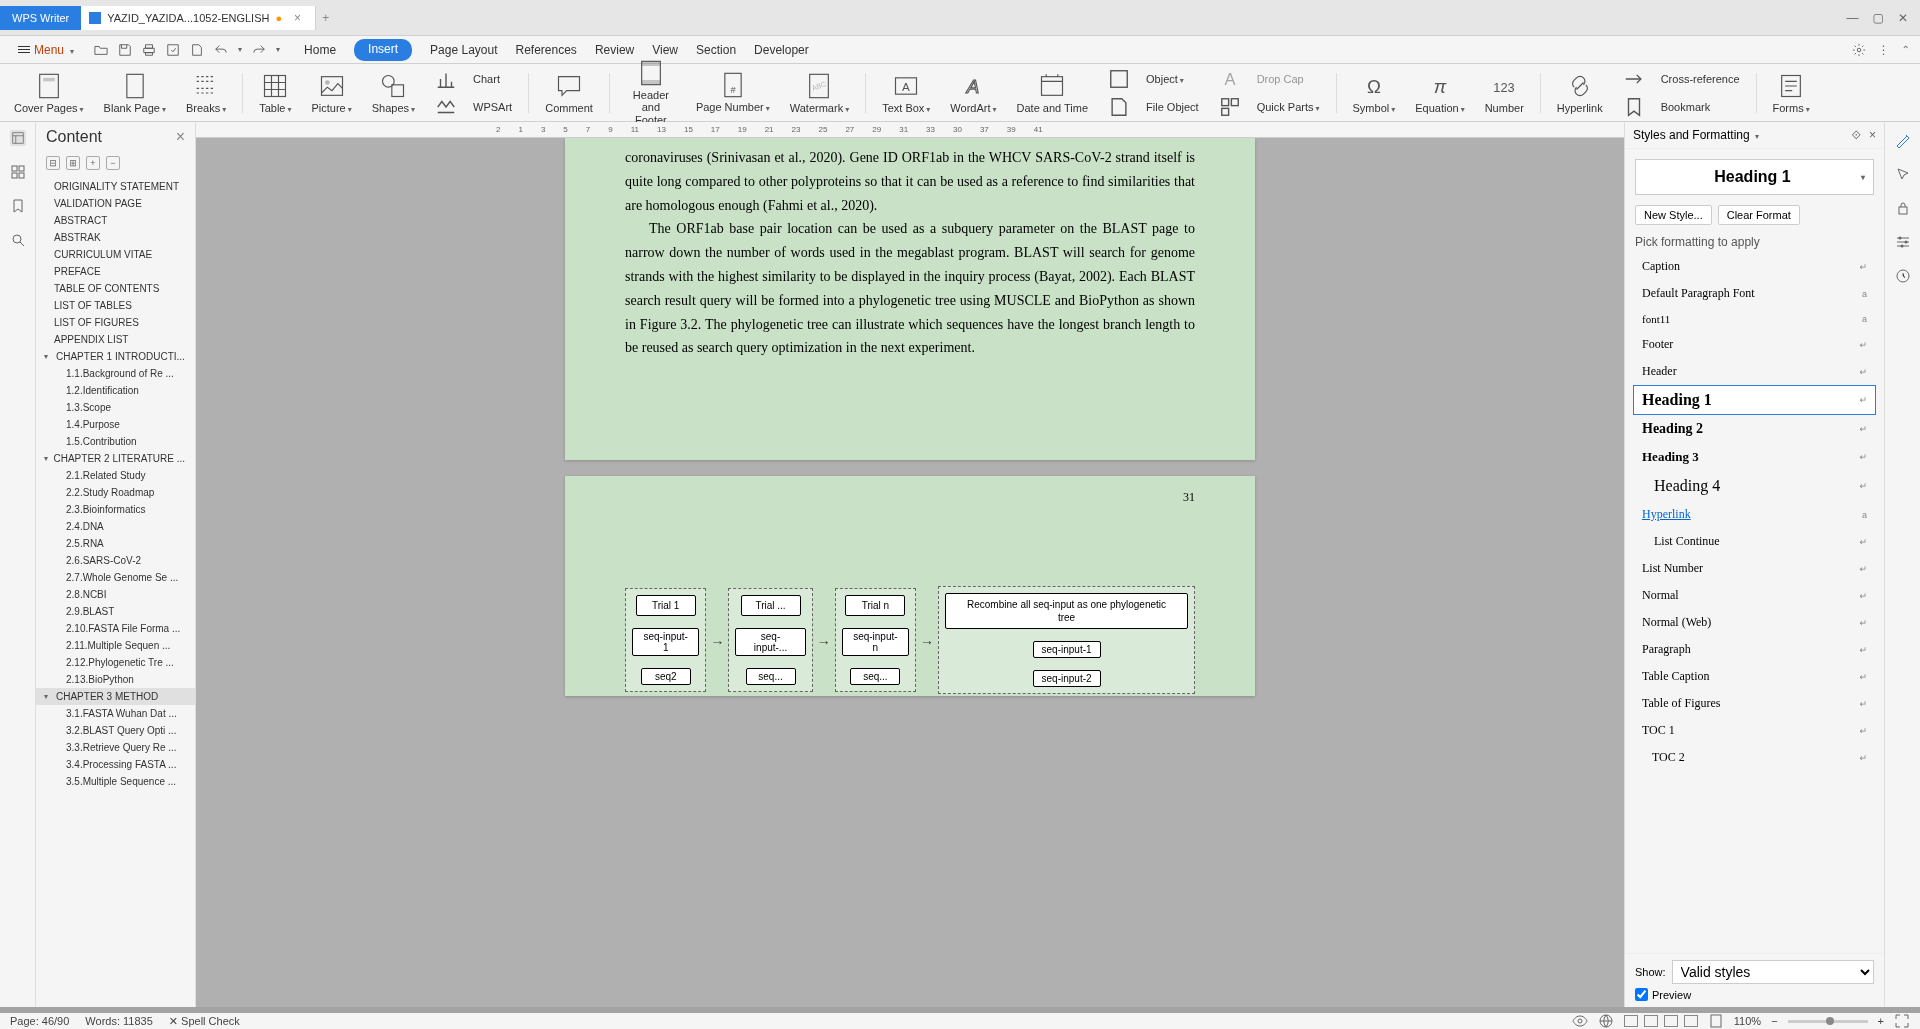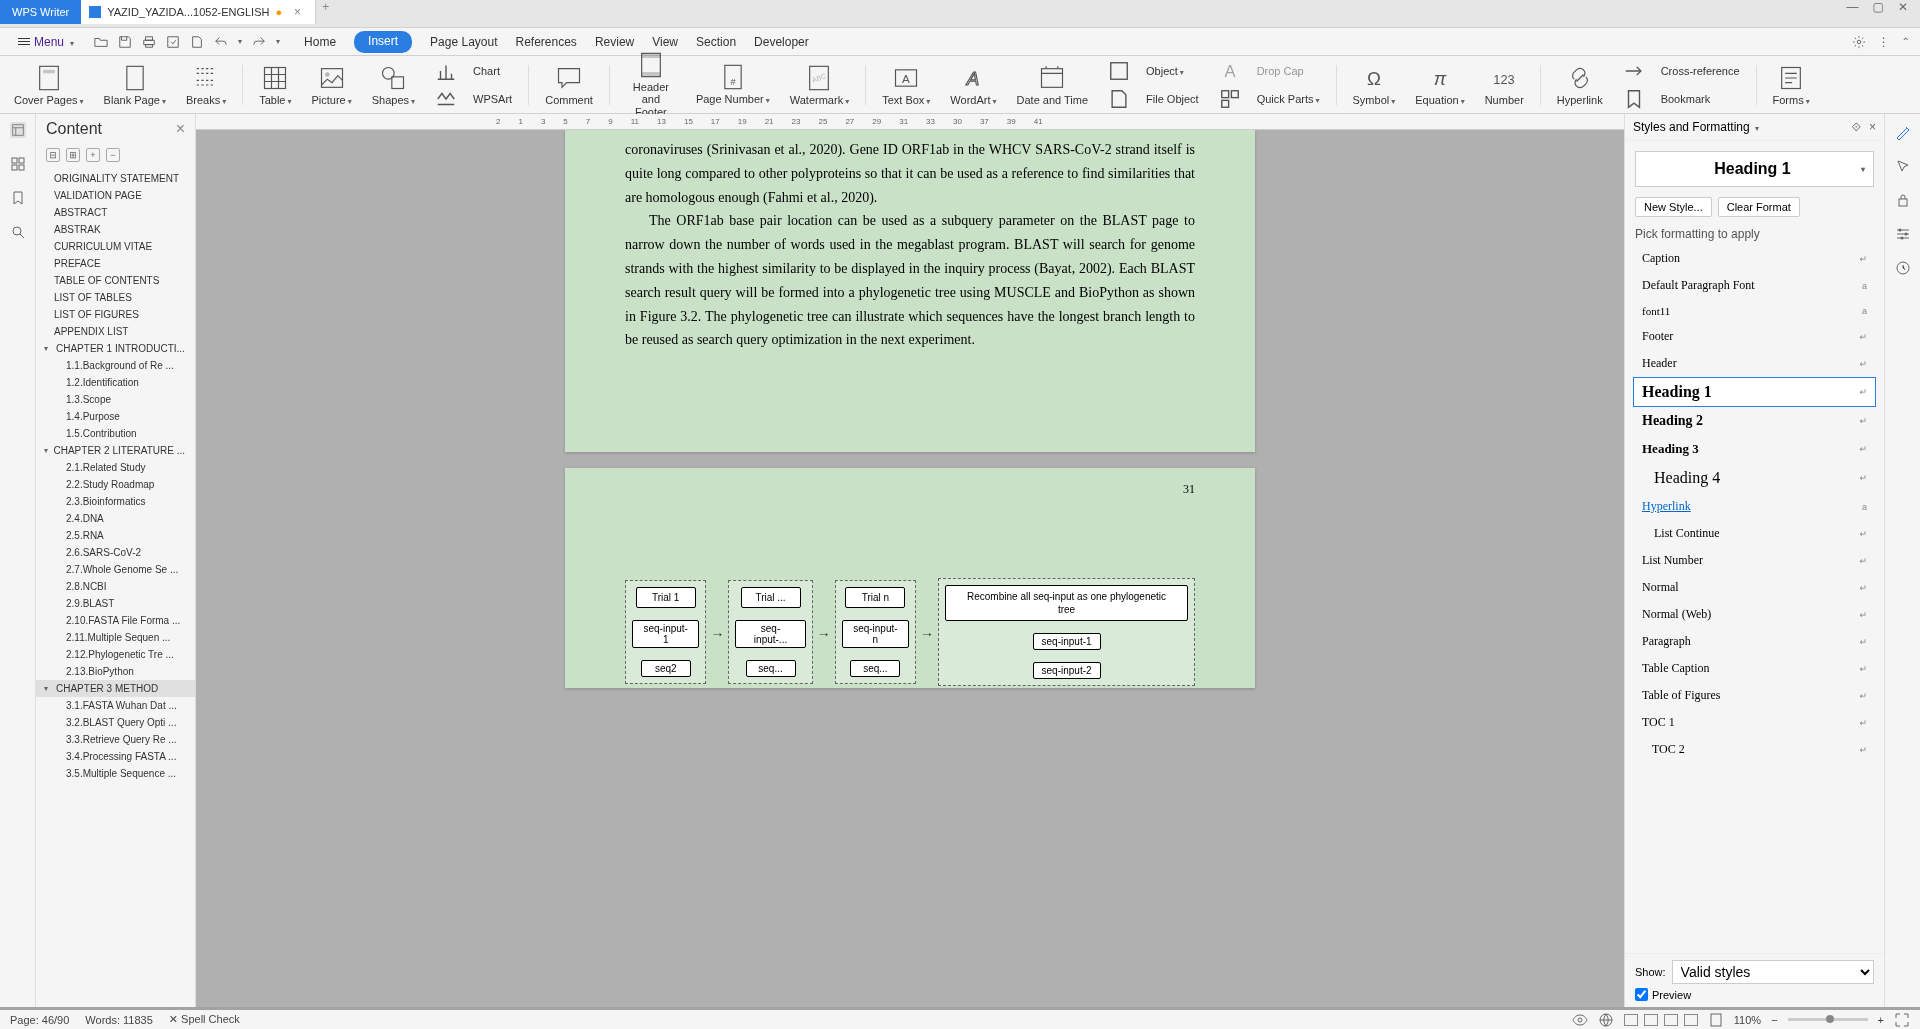--- a/index.html
+++ b/index.html
@@ -1,28 +1,28 @@
 <!DOCTYPE html>
 <html><head>
 <meta charset="utf-8">
 <style>
 * { margin: 0; padding: 0; box-sizing: border-box; font-family: -apple-system, BlinkMacSystemFont, "Segoe UI", Arial, sans-serif; }
 body { background: #f5f5f5; width: 1920px; height: 1029px; overflow: hidden; display: flex; flex-direction: column; }
 
-.titlebar { height: 28px; background: #e6e6e6; display: flex; align-items: flex-start; border-bottom: 1px solid #d0d0d0; }
+.titlebar { height: 36px; background: #e6e6e6; display: flex; align-items: center; border-bottom: 1px solid #d0d0d0; }
 .tab-app { background: #2a7de1; color: #fff; padding: 0 12px; height: 24px; display: flex; align-items: center; font-size: 11px; }
 .tab-doc { background: #fff; color: #333; padding: 0 8px; height: 24px; display: flex; align-items: center; font-size: 11px; border-right: 1px solid #d0d0d0; gap: 6px; }
 .tab-doc .doc-icon { width: 12px; height: 12px; background: #2a7de1; }
 .tab-dot { color: #ff9800; }
 .tab-close, .tab-add { color: #888; font-size: 12px; cursor: pointer; padding: 0 6px; }
 .win-controls { margin-left: auto; display: flex; gap: 14px; padding-right: 12px; color: #666; font-size: 12px; }
 .win-btn { cursor: pointer; }
 
 .menubar { height: 28px; background: #f5f5f5; display: flex; align-items: center; padding: 0 10px; border-bottom: 1px solid #d0d0d0; gap: 4px; }
-.menu-btn { display: flex; align-items: center; gap: 4px; padding: 2px 8px; font-size: 12px; color: #4c1d95; cursor: pointer; }
+.menu-btn { display: flex; align-items: center; gap: 4px; padding: 2px 8px; font-size: 12px; color: #c2410c; cursor: pointer; }
 .menu-hamburger { display: flex; flex-direction: column; gap: 2px; }
 .menu-hamburger span { width: 12px; height: 1px; background: #333; }
 .quickbar { display: flex; gap: 10px; align-items: center; margin-left: 8px; }
 .qb-icon { width: 14px; height: 14px; color: #555; cursor: pointer; }
 .tabs-row { display: flex; gap: 18px; margin-left: 20px; }
 .tab-item { font-size: 12px; color: #333; cursor: pointer; padding: 4px 0; }
 .tab-item.active { background: #2a7de1; color: #fff; border-radius: 10px; padding: 3px 14px; }
 .menubar-right { margin-left: auto; display: flex; gap: 12px; align-items: center; color: #666; }
 
 .ribbon { height: 58px; background: #f5f5f5; display: flex; align-items: center; padding: 0 10px; border-bottom: 1px solid #d0d0d0; gap: 12px; }
@@ -84,21 +84,21 @@
 .sp-item { border: 1px solid transparent; padding: 5px 8px; font-size: 12px; cursor: pointer; display: flex; justify-content: space-between; align-items: center; }
 .sp-item.selected { border: 1px solid #2a7de1; background: #fff; }
 .sp-item .mark { font-size: 9px; color: #888; }
 .sp-footer { padding: 6px 10px; font-size: 11px; display: flex; flex-direction: column; gap: 4px; border-top: 1px solid #eee; }
 .sp-show { display: flex; align-items: center; gap: 6px; }
 .sp-show select { flex: 1; border: 1px solid #ccc; padding: 2px 4px; font-size: 14px; background: #fff; }
 .sp-check { display: flex; align-items: center; gap: 4px; }
 
 .right-rail { width: 36px; background: #f5f5f5; border-left: 1px solid #ddd; display: flex; flex-direction: column; align-items: center; padding-top: 10px; gap: 18px; }
 
-.statusbar { height: 22px; background: #f5f5f5; border-top: 3px solid #a3a3a3; display: flex; align-items: center; padding: 0 10px; font-size: 11px; color: #444; gap: 16px; }
+.statusbar { height: 22px; background: #f5f5f5; border-top: 6px solid #a3a3a3; display: flex; align-items: center; padding: 0 10px; font-size: 11px; color: #444; gap: 16px; }
 .status-right { margin-left: auto; display: flex; align-items: center; gap: 10px; }
 .view-icons { display: flex; gap: 6px; }
 .view-icon { width: 14px; height: 12px; border: 1px solid #888; cursor: pointer; }
 .zoom-slider { width: 80px; height: 3px; background: #ccc; position: relative; }
 .zoom-handle { position: absolute; width: 8px; height: 8px; background: #888; border-radius: 50%; top: -3px; left: 38px; }
 svg { display: block; }
 
 .toc-list::-webkit-scrollbar, .sp-list::-webkit-scrollbar { width: 8px; }
 .toc-list::-webkit-scrollbar-thumb, .sp-list::-webkit-scrollbar-thumb { background: #c0c0c0; border-radius: 4px; }
 </style>

